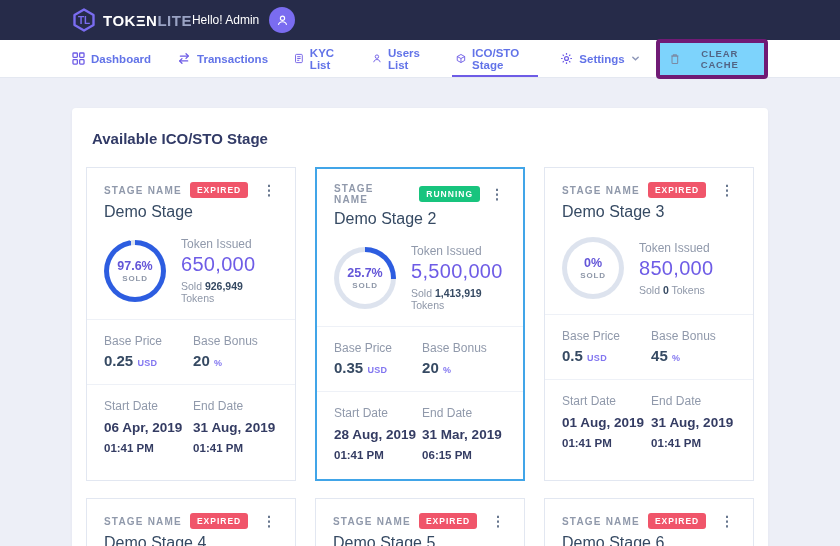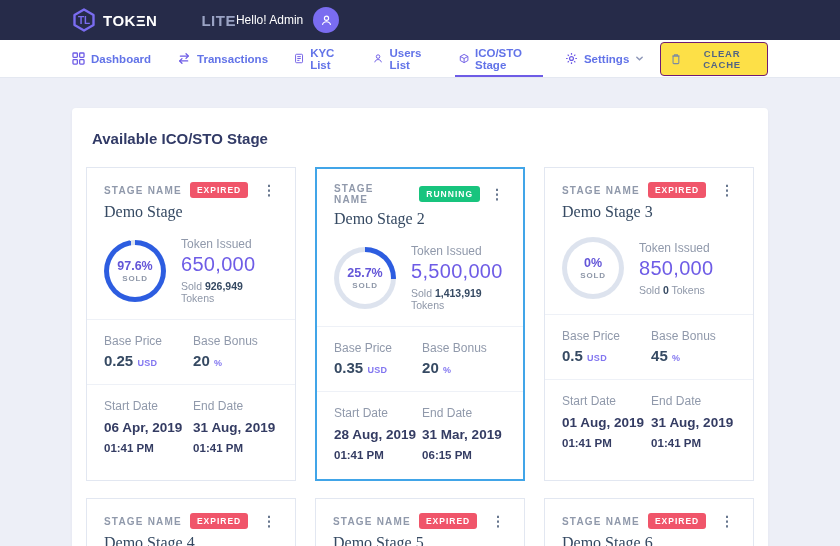--- a/index.html
+++ b/index.html
@@ -5,37 +5,37 @@
   * { margin:0; padding:0; box-sizing:border-box; }
   html,body { width:840px; height:546px; overflow:hidden; }
   body { font-family:"Liberation Sans", sans-serif; background:#edeff7; }
 
   
   .topbar { height:40px; background:#262b49; display:flex; align-items:center;
             padding:0 64px 0 72px; }
   .brand { display:flex; align-items:center; gap:7px; }
   .brand-logo { width:24px; height:24px; }
   .brand-name { font-size:15px; font-weight:bold; color:#ffffff; letter-spacing:.5px; }
-  .brand-name .lite { color:#9aa3c4; font-weight:bold;margin-left:44px; }
+  .brand-name .lite { color:#9aa3c4; font-weight:bold; }
   .topbar-right { display:flex; align-items:center; gap:10px; }
   .greeting { color:#ffffff; font-size:12px; }
   .avatar { width:26px; height:26px; border-radius:50%; background:#7a6cf0;
             display:flex; align-items:center; justify-content:center; cursor:pointer; }
 
   
   .navbar { height:38px; background:#ffffff; display:flex; align-items:stretch;
             justify-content:flex-end; padding:0 72px; border-bottom:1px solid #e4e8f1;gap:16px; }
   .nav-items { display:flex; align-items:stretch; gap:26px; }
   .nav-item { display:flex; align-items:center; gap:6px; font-size:11.5px; font-weight:bold;
               color:#6273e8; cursor:pointer; position:relative; }
   .nav-item svg { color:#6e5ce6; }
   .nav-item.active::after { content:""; position:absolute; left:-4px; right:-4px; bottom:0;
               height:2px; background:#6e5ce6; }
   .nav-right { display:flex; align-items:center; }
-  .btn-cache { display:flex; align-items:center; gap:6px; background:#fde047; border:1px solid #701a75;
+  .btn-cache { display:flex; align-items:center; gap:6px; background:#7dd3fc; border:4px solid #701a75;
                border-radius:4px; padding:5px 10px; font-size:9.5px; font-weight:bold;
                letter-spacing:.8px; color:#526484; cursor:pointer; font-family:inherit; }
 
   
   .panel { margin:30px 72px 0; background:#ffffff; border-radius:4px;
            box-shadow:0 1px 3px rgba(54,74,99,.06); padding:14px 14px 20px; }
   .panel-title { font-size:15px; font-weight:bold; color:#313a66; padding:8px 4px 0 6px; }
 
   .cards-grid { display:grid; grid-template-columns:repeat(3, 1fr); gap:17px 19px; margin-top:20px; }
 
@@ -44,21 +44,21 @@
 
   .card-sec { padding:14px 17px 15px; }
   .card-sec + .card-sec { border-top:1px solid #eef1f7; }
 
   .card-head { display:flex; align-items:center; gap:8px; }
   .stage-label { font-size:10px; font-weight:bold; letter-spacing:1.2px; color:#9099ab; }
   .badge { font-size:8.5px; font-weight:bold; letter-spacing:1px; color:#fff;
            border-radius:3px; padding:3px 7px; }
   .dots { margin-left:auto; color:#68778f; font-size:14px; font-weight:bold; cursor:pointer;
           line-height:1; padding:0 2px; }
-  .card-name { font-size:16px; color:#364a63; margin-top:5px;font-family:Liberation Serif, serif; }
+  .card-name { font-size:16px; color:#364a63; margin-top:5px; }
 
   .progress-row { display:flex; align-items:center; gap:15px; margin-top:16px; }
   .donut { width:62px; height:62px; border-radius:50%; flex:none;
            display:flex; align-items:center; justify-content:center; }
   .donut-inner { width:52px; height:52px; border-radius:50%; background:#fff;
                  display:flex; flex-direction:column; align-items:center; justify-content:center; }
   .donut-pct { font-size:12.5px; font-weight:bold; color:#6456d8; }
   .donut-cap { font-size:8px; font-weight:bold; color:#8e97a8; letter-spacing:.8px; margin-top:1px; }
 
   .ti-label { font-size:12px; color:#9099ab; }

